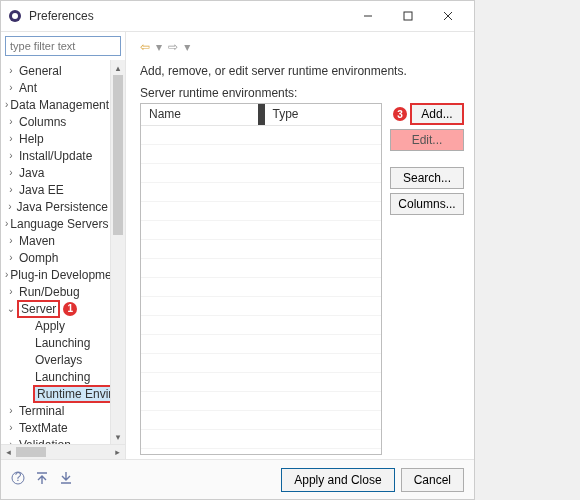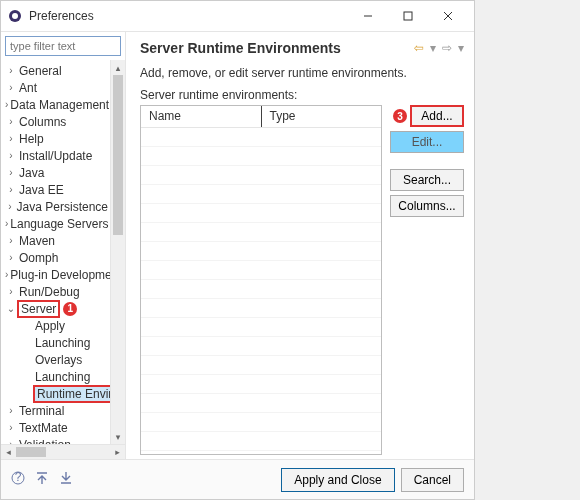--- a/index.html
+++ b/index.html
@@ -34,25 +34,25 @@
 .hscroll .thumb { position: absolute; left: 0; width: 30px; top: 2px; bottom: 2px; background: #c9c9c9; }
 .main { flex: 1; display: flex; flex-direction: column; padding: 8px 10px 4px 14px; min-width: 0; }
 .header { display: flex; align-items: center; }
 .header h1 { font-size: 14px; font-weight: 600; color: #333; flex: 1; }
 .header .tools { display: flex; gap: 6px; color: #999; font-size: 11px; }
 .desc { margin: 10px 0 8px 0; color: #333; }
 .listlbl { margin-bottom: 3px; color: #333; }
 .content-row { flex: 1; display: flex; gap: 8px; min-height: 0; }
 .table { flex: 1; border: 1px solid #bdbdbd; background: #fff; display: flex; flex-direction: column; }
 .thead { display: flex; height: 22px; border-bottom: 1px solid #e5e5e5; background: #fff; }
-.th { flex: 1; padding: 3px 8px; color: #333; border-right: 1px solid #404040; }
+.th { flex: 1; padding: 3px 8px; color: #333; border-right: 7px solid #404040; }
 .th:last-child { border-right: none; }
 .tbody { flex: 1; background-image: repeating-linear-gradient(to bottom, transparent 0, transparent 18px, #f3f3f3 18px, #f3f3f3 19px); }
 .btncol { width: 74px; display: flex; flex-direction: column; gap: 4px; }
-.btn { height: 22px; border: 1px solid #adadad; background: #7dd3fc; color: #555; display: flex; align-items: center; justify-content: center; font-size: 12px; }
+.btn { height: 22px; border: 1px solid #adadad; background: #fca5a5; color: #555; display: flex; align-items: center; justify-content: center; font-size: 12px; }
 .btn.enabled { color: #000; background: #f3f3f3; }
 .btn.boxed { border: 2px solid #e03131; }
 .spacer8 { height: 8px; }
 .footer { height: 40px; border-top: 1px solid #e5e5e5; display: flex; align-items: center; padding: 0 10px; background: #fafafa; }
 .footer .ficons { display: flex; gap: 10px; color: #6b7aa8; }
 .footer .fspacer { flex: 1; }
 .fbtn { height: 24px; padding: 0 12px; border: 1px solid #adadad; background: #f3f3f3; display: flex; align-items: center; justify-content: center; font-size: 12px; margin-left: 6px; }
 .fbtn.primary { border: 1px solid #0e639c; }
 </style>
 </head>
@@ -193,21 +193,20 @@
         <div class="hbtn">◂</div>
         <div class="track">
             <div class="thumb"></div>
           </div>
         <div class="hbtn">▸</div>
       </div>
     </div>
 
     <div class="main">
       <div class="header">
-        <h1>Server Runtime Environments</h1>
         <div class="tools">
           <span style="color:#d9a33c">⇦</span>
           <span>▾</span>
           <span>⇨</span>
           <span>▾</span>
         </div>
       </div>
       <div class="desc">Add, remove, or edit server runtime environments.</div>
       <div class="listlbl">Server runtime environments:</div>
       <div class="content-row">

